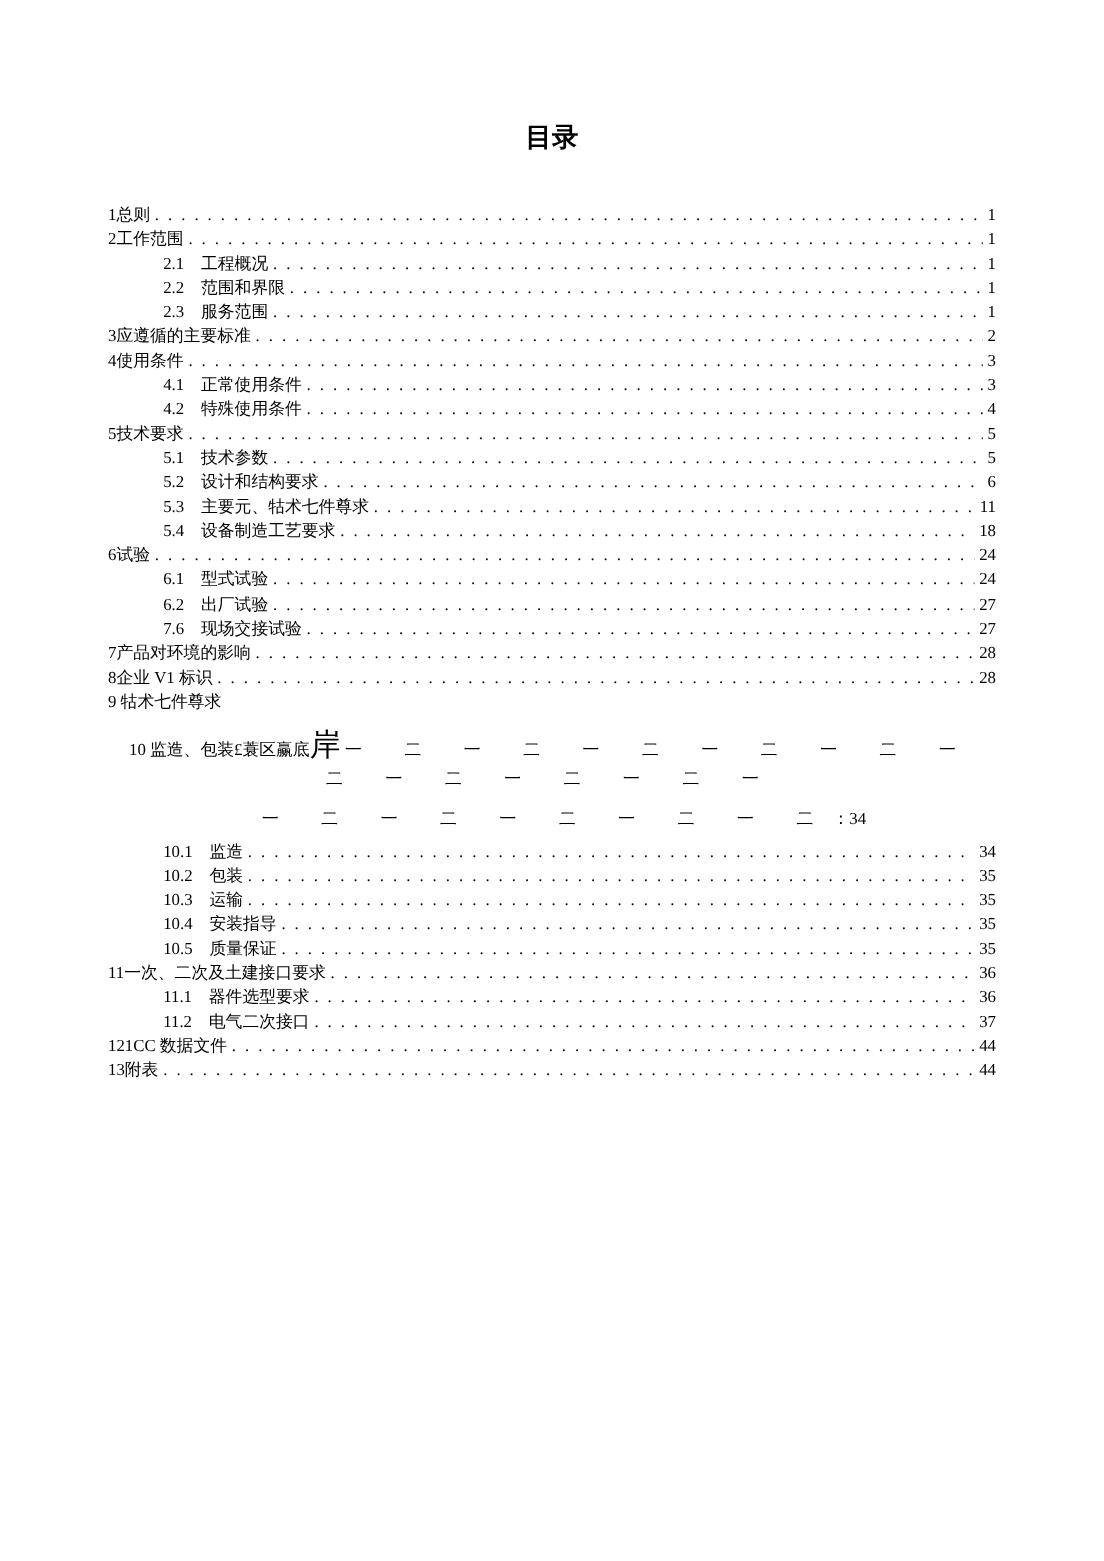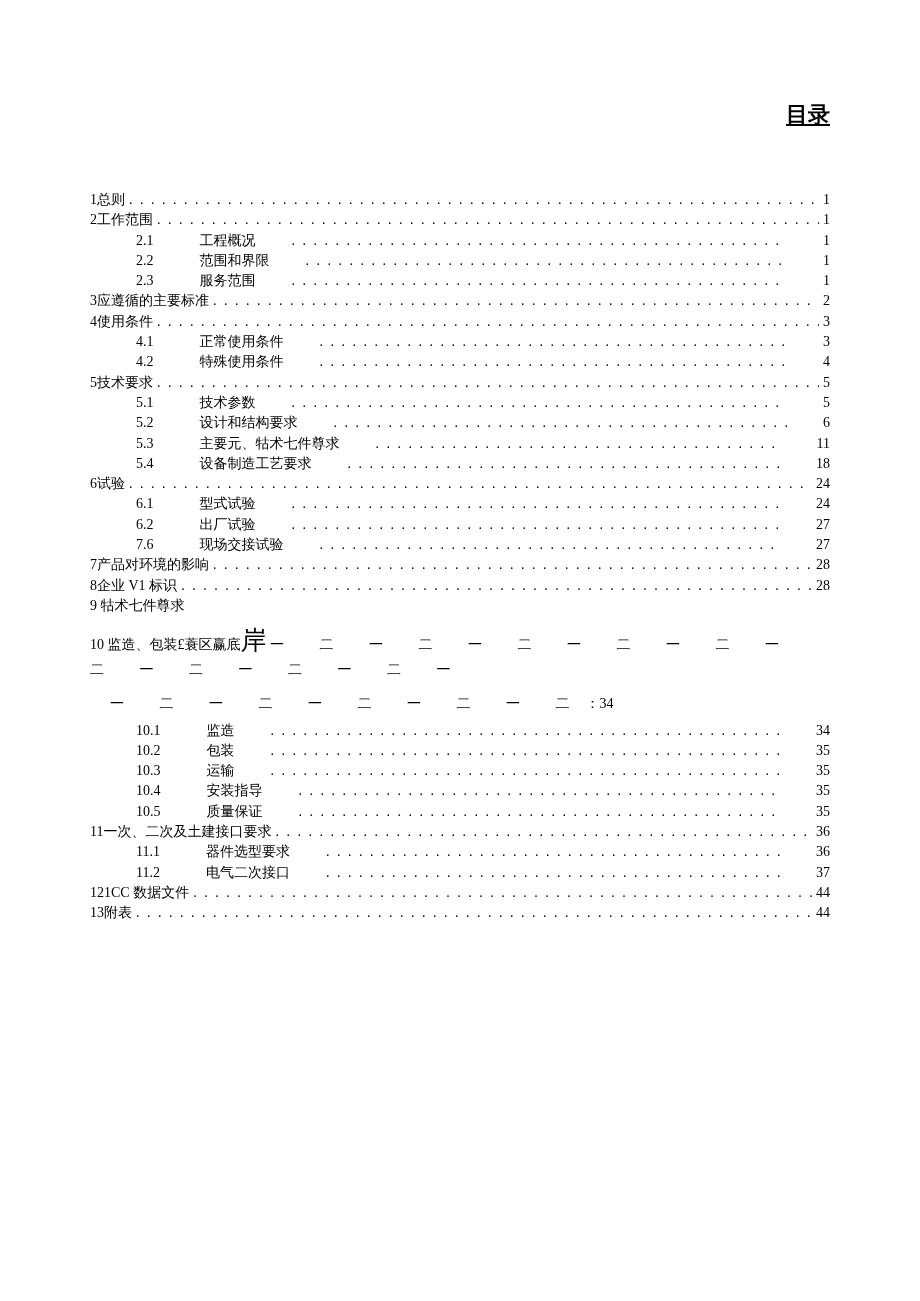--- a/index.html
+++ b/index.html
@@ -10,38 +10,36 @@
     body {
       font-family: "SimSun", "宋体", serif;
       font-size: 14px;
       color: #000;
       background: #fff;
       width: 920px;
       margin: 0 auto;
       padding: 100px 90px 100px 90px;
     }
     .title {
-      text-align: right;
+      text-align: center;
       font-size: 22px;
       font-weight: bold;
-      margin-bottom: 60px;
-      text-decoration: underline;
+      margin-bottom: 40px;
     }
     .toc-entry {
       display: flex;
       align-items: baseline;
       line-height: 1.45;
       white-space: nowrap;
     }
     .toc-entry.level-0 {
       padding-left: 0;
     }
     .toc-entry.level-1 {
       padding-left: 46px;
-      gap: 32px;
     }
     .toc-number {
       flex-shrink: 0;
     }
     .toc-label {
       flex-shrink: 0;
       margin-left: 0;
     }
     .toc-entry.level-1 .toc-label {
       margin-left: 14px;
@@ -62,20 +60,21 @@
     .toc-special {
       line-height: 1.45;
       margin-top: 0;
     }
     .special-line {
       letter-spacing: 0;
       font-size: 14px;
     }
     .special-wrap {
       margin: 6px 0 6px 0;
+      text-align: center;
     }
     .special-dash {
       letter-spacing: 16px;
       font-size: 14px;
     }
     .toc-container {
       width: 100%;
     }
   </style>
 </head>

